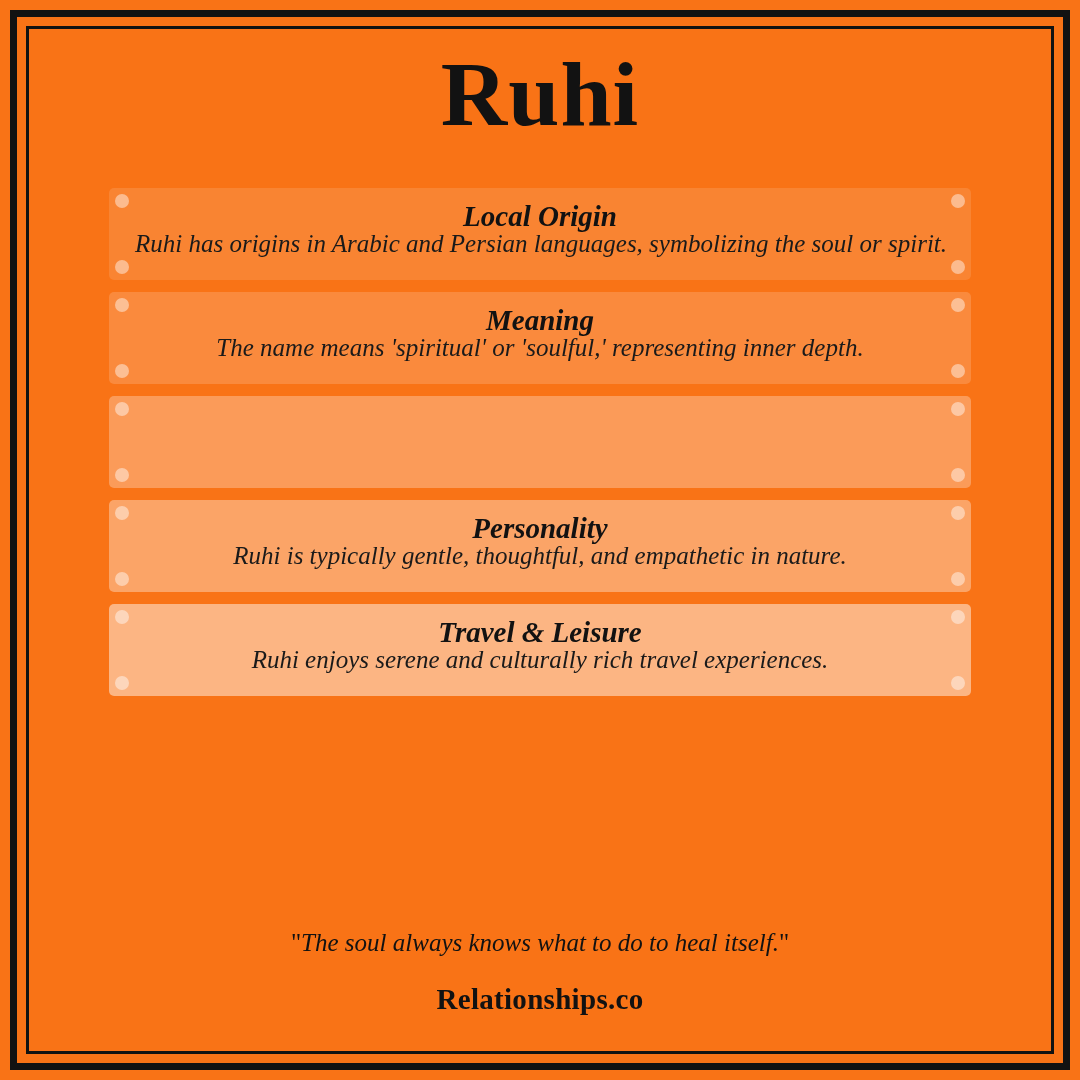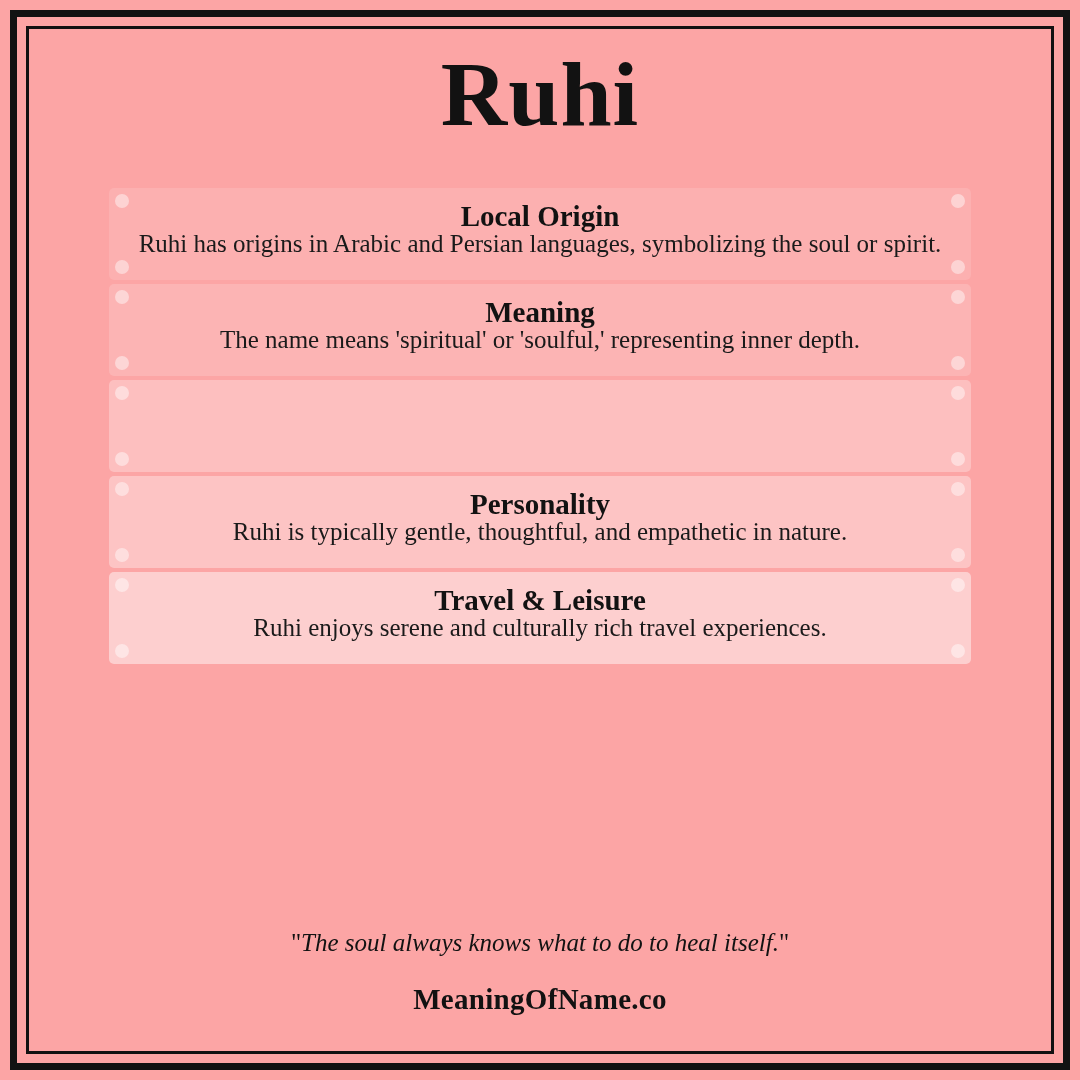--- a/index.html
+++ b/index.html
@@ -11,21 +11,21 @@
     height: 1080px;
     background: #e8b93c;
     font-family: "Liberation Serif", serif;
     overflow: hidden;
   }
   .poster {
     position: relative;
     width: 1080px;
     height: 1080px;
     box-sizing: border-box;
-    background: #fca5a5;
+    background: #f97316;
     padding: 10px;
   }
   .frame-outer {
     position: absolute;
     left: 10px;
     top: 10px;
     right: 10px;
     bottom: 10px;
     border: 7px solid #121212;
     box-sizing: border-box;
@@ -57,21 +57,22 @@
     letter-spacing: 1px;
     line-height: 1;
     margin-top: 18px;
     margin-bottom: 0;
   }
   .cards {
     width: 862px;
     margin-top: 48px;
     display: flex;
     flex-direction: column;
-    gap: 4px;
+    gap: 12px;
+    font-style: italic;
   }
   .card {
     position: relative;
     box-sizing: border-box;
     height: 92px;
     border-radius: 5px;
     padding: 8px 26px 0 26px;
     text-align: center;
     overflow: hidden;
   }
@@ -177,17 +178,17 @@
         <span class="knob bl"></span>
         <span class="knob br"></span>
         <div class="card-title">Travel &amp; Leisure</div>
         <div class="card-desc">Ruhi enjoys serene and culturally rich travel experiences.</div>
       </div>
 
     </div>
 
     <div class="footer">
       <div class="quote"><span class="mark">"</span><span>The soul always knows what to do to heal itself.</span><span class="mark">"</span></div>
-      <div class="brand">MeaningOfName.co</div>
+      <div class="brand">Relationships.co</div>
     </div>
 
   </div>
 </div>
 
 </body></html>

